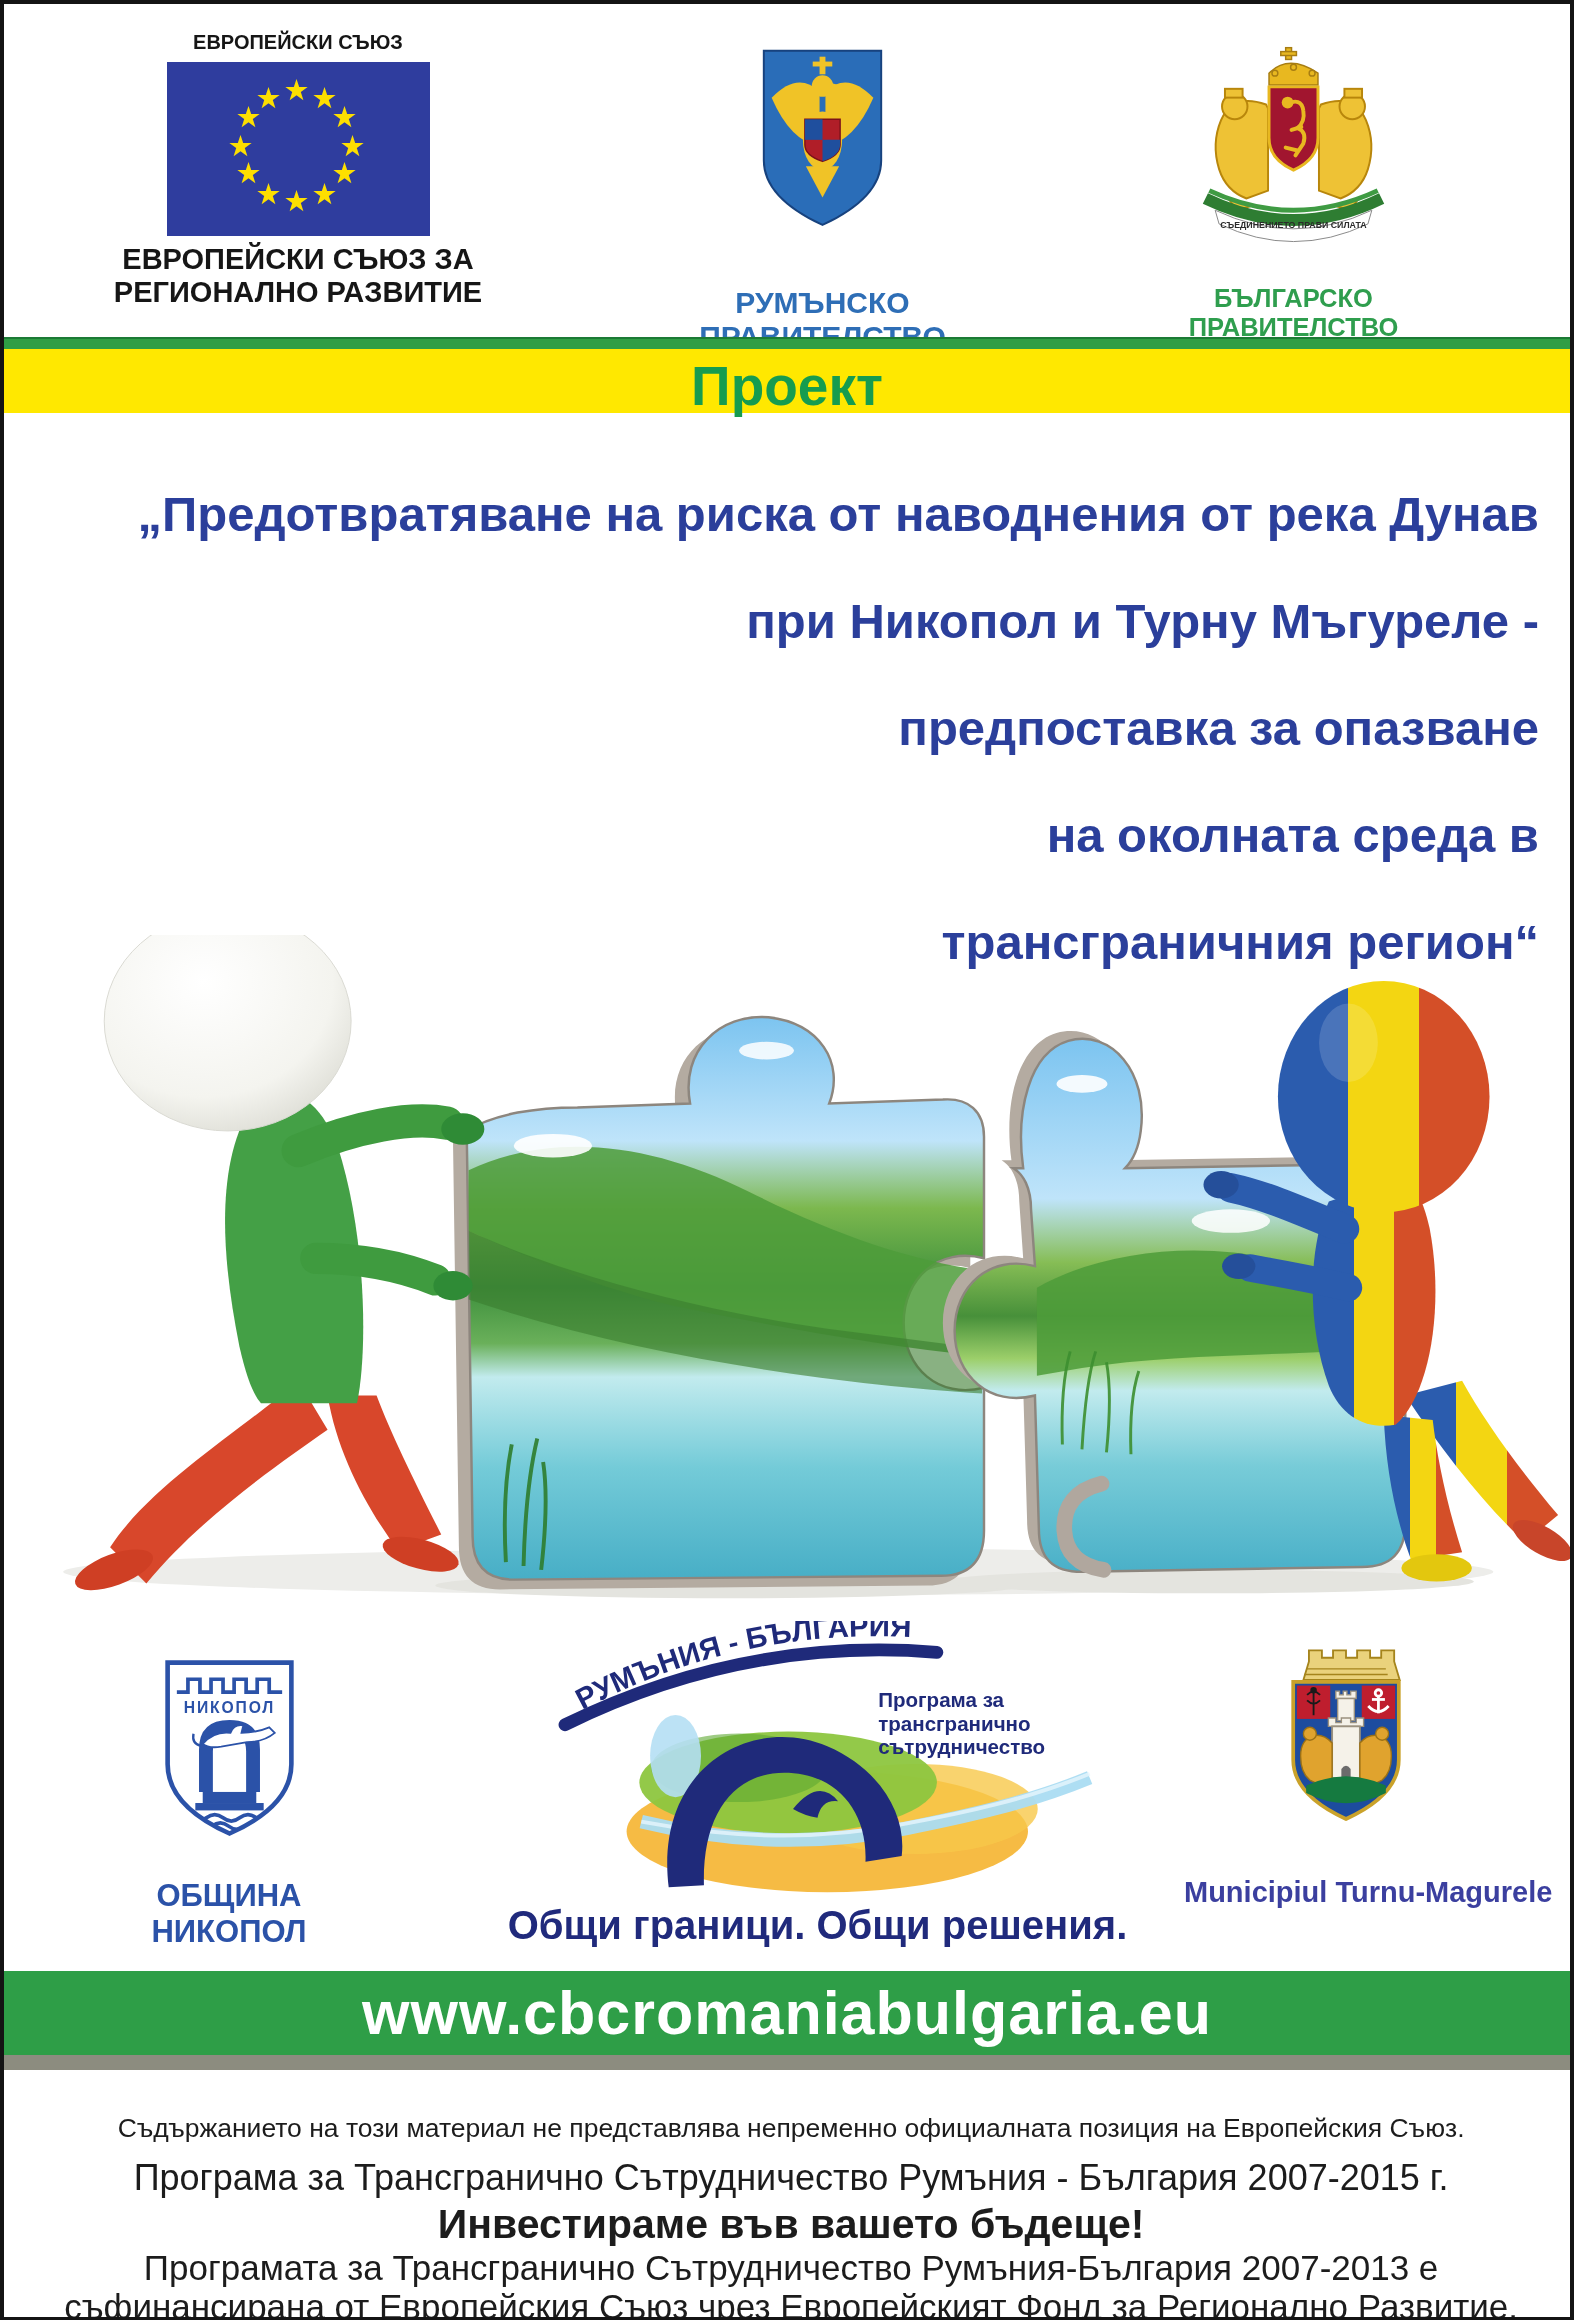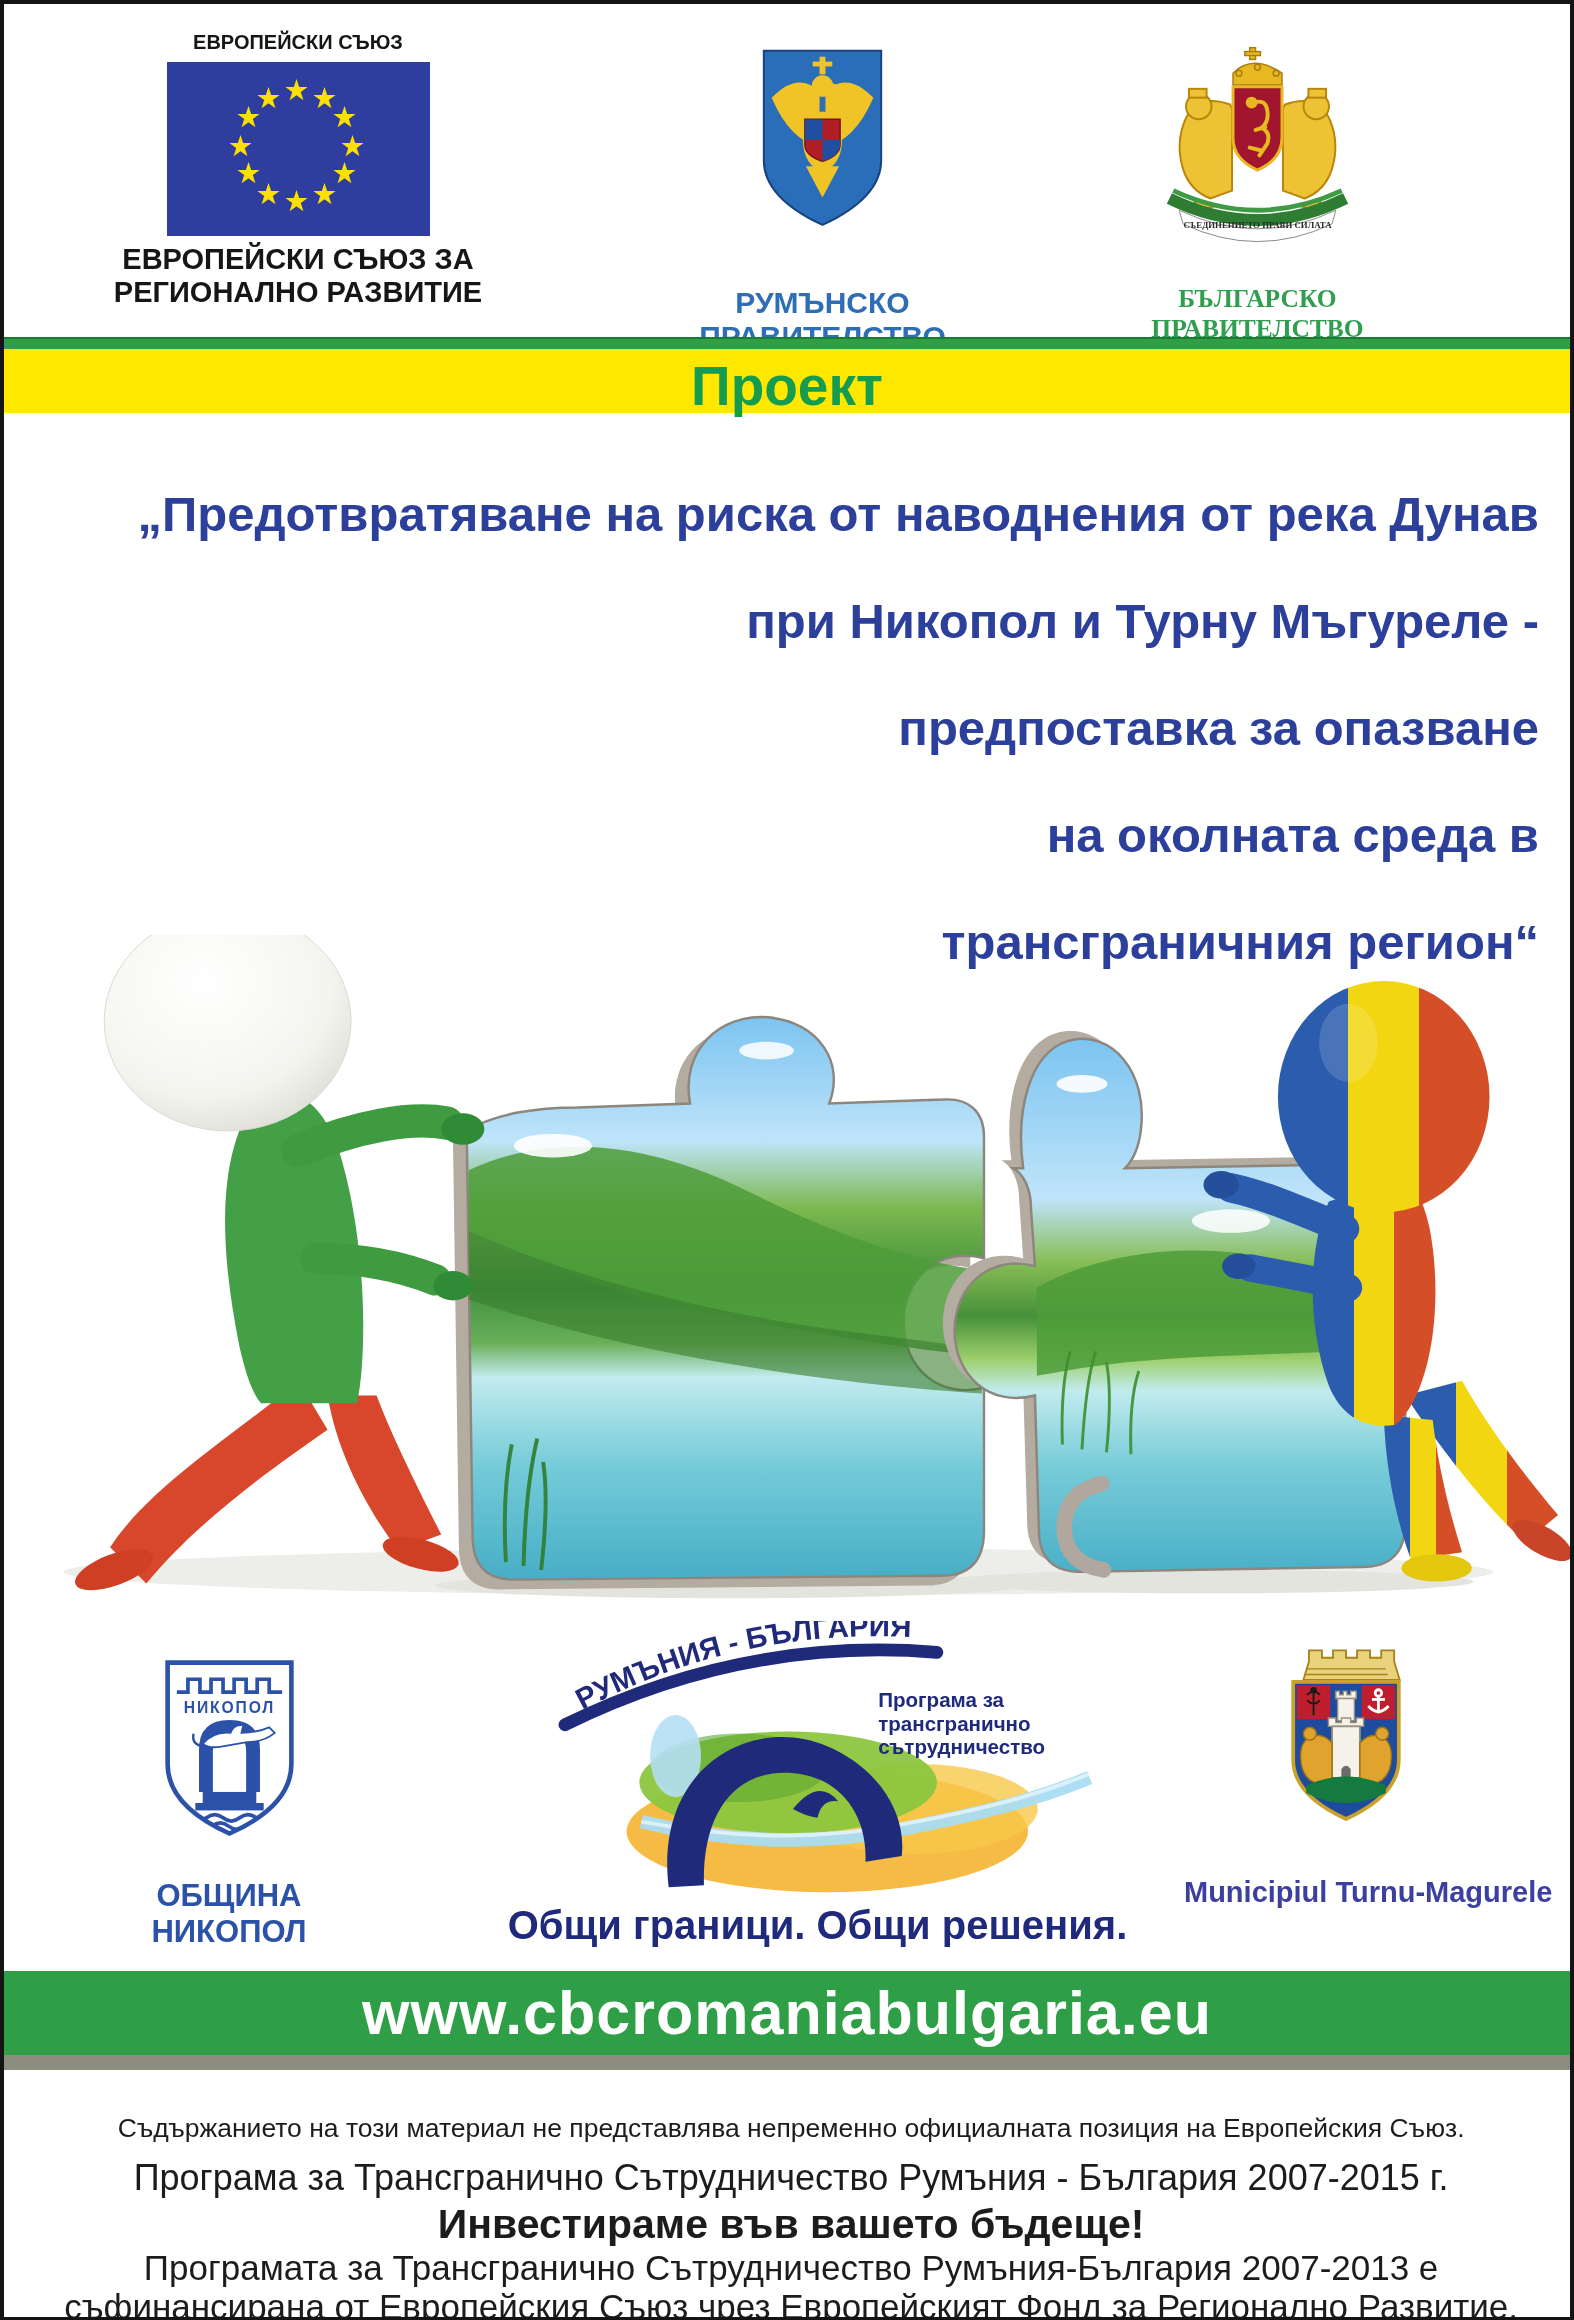--- a/index.html
+++ b/index.html
@@ -12,21 +12,21 @@
 
   
   .eu-block{left:93px;top:27.4px;width:402px;text-align:center;}
   .eu-title{font-size:20px;font-weight:600;color:#161616;}
   .eu-flag{position:relative;margin:7.8px auto 0;width:263px;height:174px;background:var(--eu-flag-blue,#2f3d9e);}
   .eu-star{position:absolute;font-size:29px;line-height:29px;color:var(--eu-star-yellow,#fddf00);font-family:"DejaVu Sans",sans-serif;}
   .eu-caption{margin-top:6.9px;font-size:29px;font-weight:600;color:#161616;line-height:33px;}
 
   .ro-block{left:652px;top:39px;width:333px;text-align:center;}
   .ro-caption{position:absolute;top:243px;width:100%;font-size:30px;font-weight:600;color:var(--ro-caption-blue,#2e6eb6);}
-  .bg-block{left:1072px;top:29px;width:363px;text-align:center;font-family:Liberation Serif, serif;}
+  .bg-block{left:1108px;top:29px;width:363px;text-align:center;}
   .bg-caption{position:absolute;top:251px;width:100%;font-size:25.5px;font-weight:600;color:var(--bg-caption-green,#2f9e4e);}
 
   
   .green-stripe{left:0;top:333px;width:100%;height:11.8px;background:var(--band-green,#2f9e45);border-top:2px solid #1c7a35;box-sizing:border-box;}
   .yellow-band{left:0;top:345px;width:100%;height:64px;background:var(--band-yellow,#ffe800);text-align:center;}
   .project-label{font-size:55px;font-weight:700;color:var(--project-green,#169c4f);line-height:74px;}
 
   
   .title-block{left:39px;top:457px;width:1496px;text-align:right;color:var(--title-blue,#2b3f9b);font-weight:700;font-size:49px;}
   .title-line{height:107px;line-height:107px;white-space:nowrap;}

